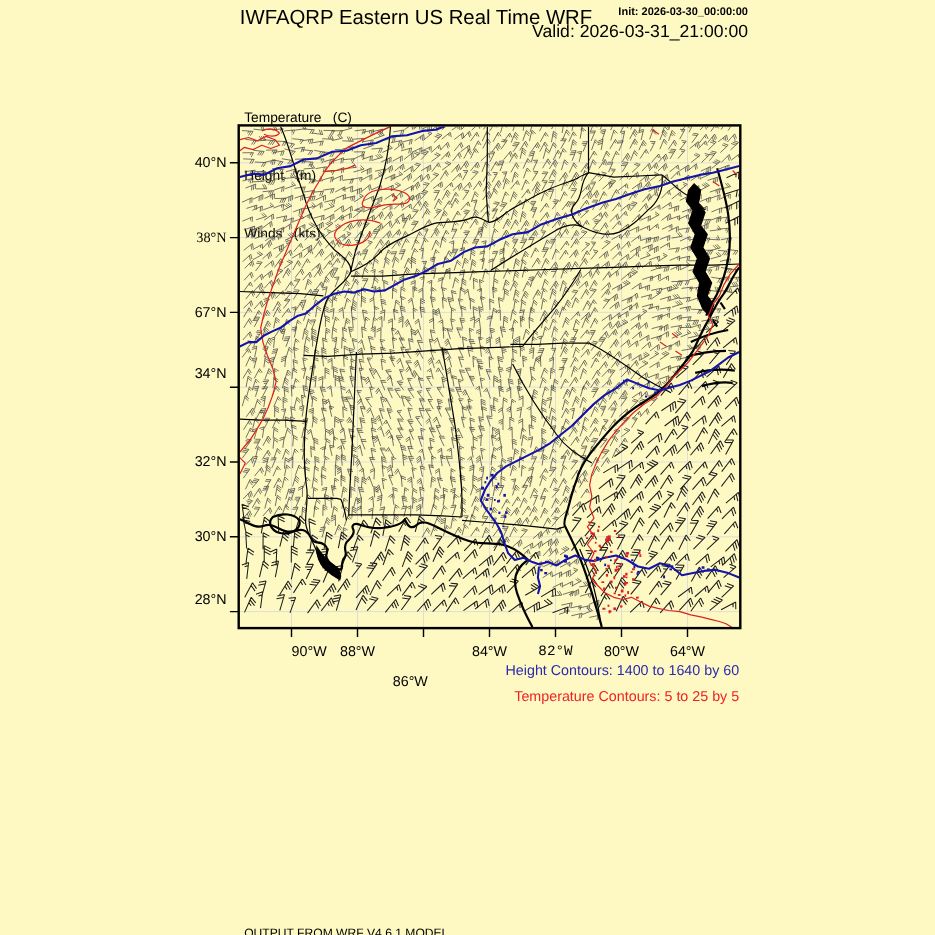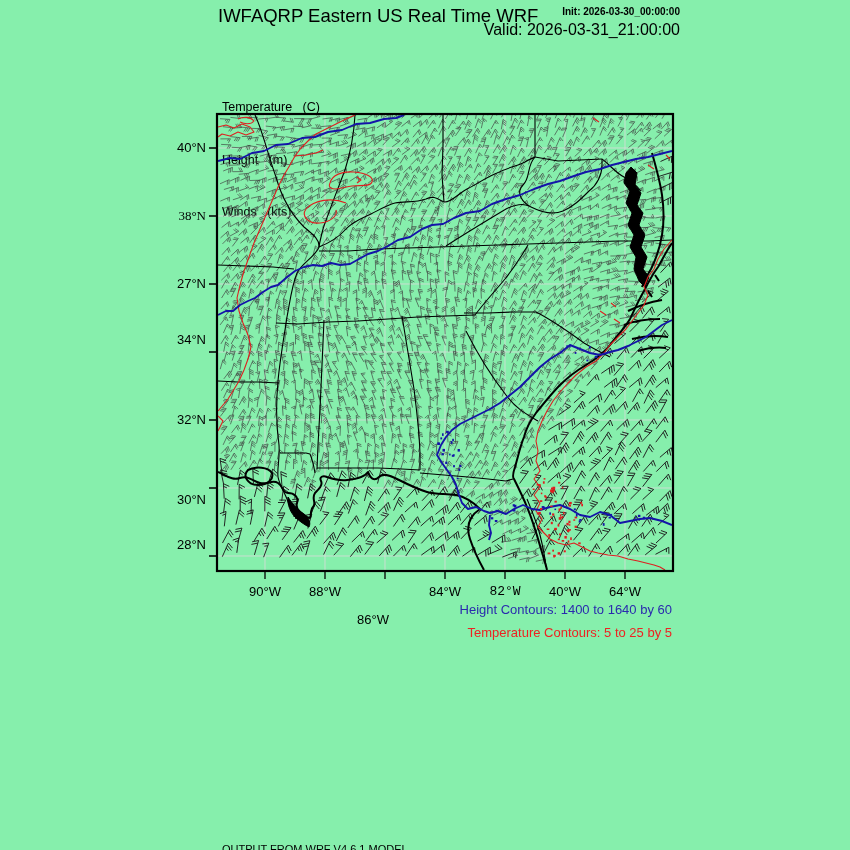--- a/index.html
+++ b/index.html
@@ -1,16 +1,16 @@
 <!DOCTYPE html>
 <html><head>
 <meta charset="utf-8">
 <style>
   html,body{margin:0;padding:0;background:#fff;}
-  #page{position:relative;width:850px;height:850px;background:#86efac;overflow:hidden;
+  #page{position:relative;width:850px;height:850px;background:#fef9c3;overflow:hidden;
         font-family:"Liberation Sans","DejaVu Sans",sans-serif;color:#000;}
   .abs{position:absolute;}
   #main-title{left:218px;top:5px;font-size:18.5px;white-space:nowrap;}
   #init-label{right:170px;top:6px;font-size:10px;font-weight:bold;white-space:nowrap;text-align:right;}
   #valid-label{right:170px;top:21px;font-size:16px;white-space:nowrap;text-align:center;}
   #legend{left:222px;top:64px;font-size:12.5px;line-height:17.5px;white-space:pre;}
   .lat-label{position:absolute;left:158px;width:48px;text-align:right;font-size:13px;height:16px;line-height:16px;}
   .lon-label{position:absolute;width:50px;text-align:center;font-size:13px;top:584px;height:16px;line-height:16px;}
   .caption{position:absolute;right:178px;text-align:right;font-size:13px;white-space:nowrap;}
   #caption-height{top:602px;}
@@ -208,31 +208,31 @@
           </g>
         </g>
         <rect x="-1" y="-1" width="456" height="457" fill="none" stroke="#000" stroke-width="2.2"></rect>
         <path d="M-1,33L-9,33M-1,101L-9,101M-1,169L-9,169M-1,237L-9,237M-1,305L-9,305M-1,373L-9,373M-1,441L-9,441M47,456L47,464M107,456L107,464M167,456L167,464M227,456L227,464M287,456L287,464M347,456L347,464M407,456L407,464" stroke="#000" stroke-width="1.3" fill="none"></path>
       </g>
     </svg>
 
   <div id="axis-labels">
       <div class="lat-label" style="top: 140px;">40°N</div>
       <div class="lat-label" style="top: 208px; font-family: Liberation Serif, serif;">38°N</div>
-      <div class="lat-label" style="top: 276px;">27°N</div>
+      <div class="lat-label" style="top: 276px;">67°N</div>
       <div class="lat-label" style="top: 332px;">34°N</div>
       <div class="lat-label" style="top: 412px;">32°N</div>
-      <div class="lat-label" style="top: 492px;">30°N</div>
+      <div class="lat-label" style="top: 480px;">30°N</div>
       <div class="lat-label" style="top: 537px;">28°N</div>
-      <div class="lon-label" style="left: 240px;">90°W</div>
+      <div class="lon-label" style="left: 256px;">90°W</div>
       <div class="lon-label" style="left: 300px;">88°W</div>
       <div class="lon-label" style="left: 348px; margin-top: 28px;">86°W</div>
       <div class="lon-label" style="left: 420px;">84°W</div>
       <div class="lon-label" style="left: 480px; font-family: Liberation Mono, monospace;">82°W</div>
-      <div class="lon-label" style="left: 540px;">40°W</div>
+      <div class="lon-label" style="left: 540px;">80°W</div>
       <div class="lon-label" style="left: 600px;">64°W</div>
     </div>
 
   <div class="caption" id="caption-height" style="color: rgb(42, 42, 174); margin-left: 23px;">Height Contours: 1400 to 1640 by 60</div>
   <div class="caption" id="caption-temp" style="color: rgb(238, 34, 34);">Temperature Contours: 5 to 25 by 5</div>
 
   <div class="abs" id="footer">
     <div>OUTPUT FROM WRF V4.6.1 MODEL</div>
     
   </div>

